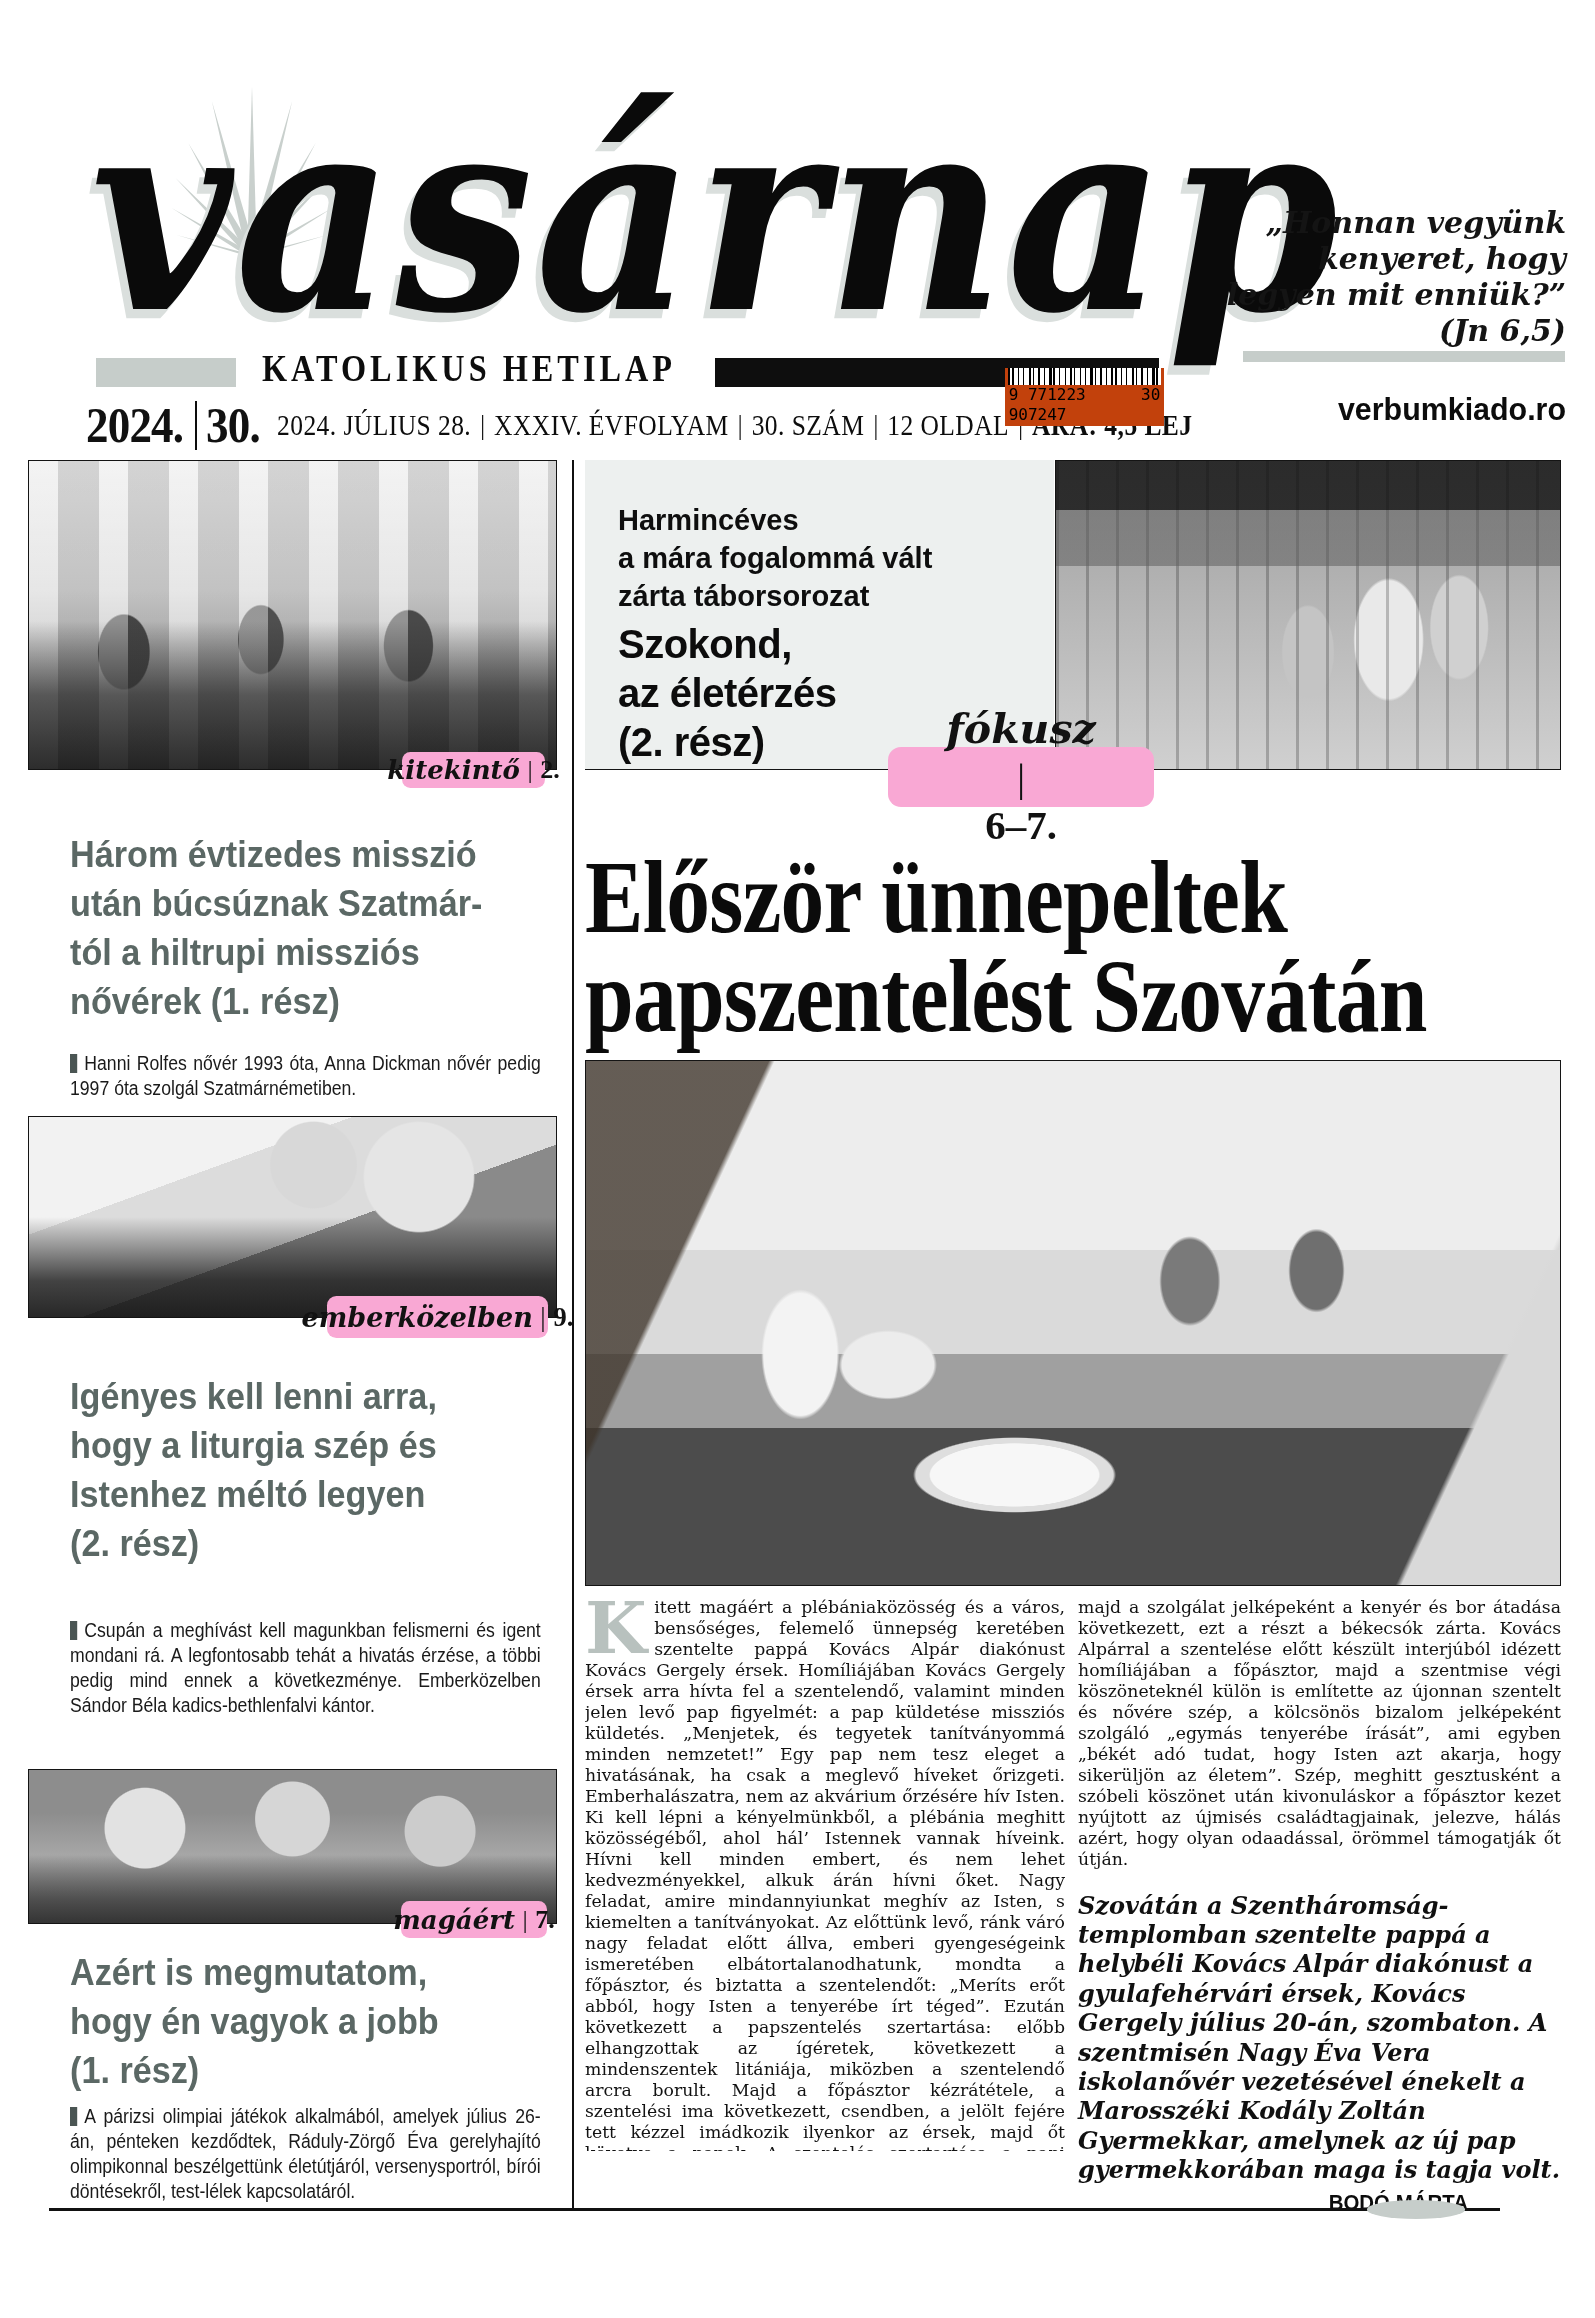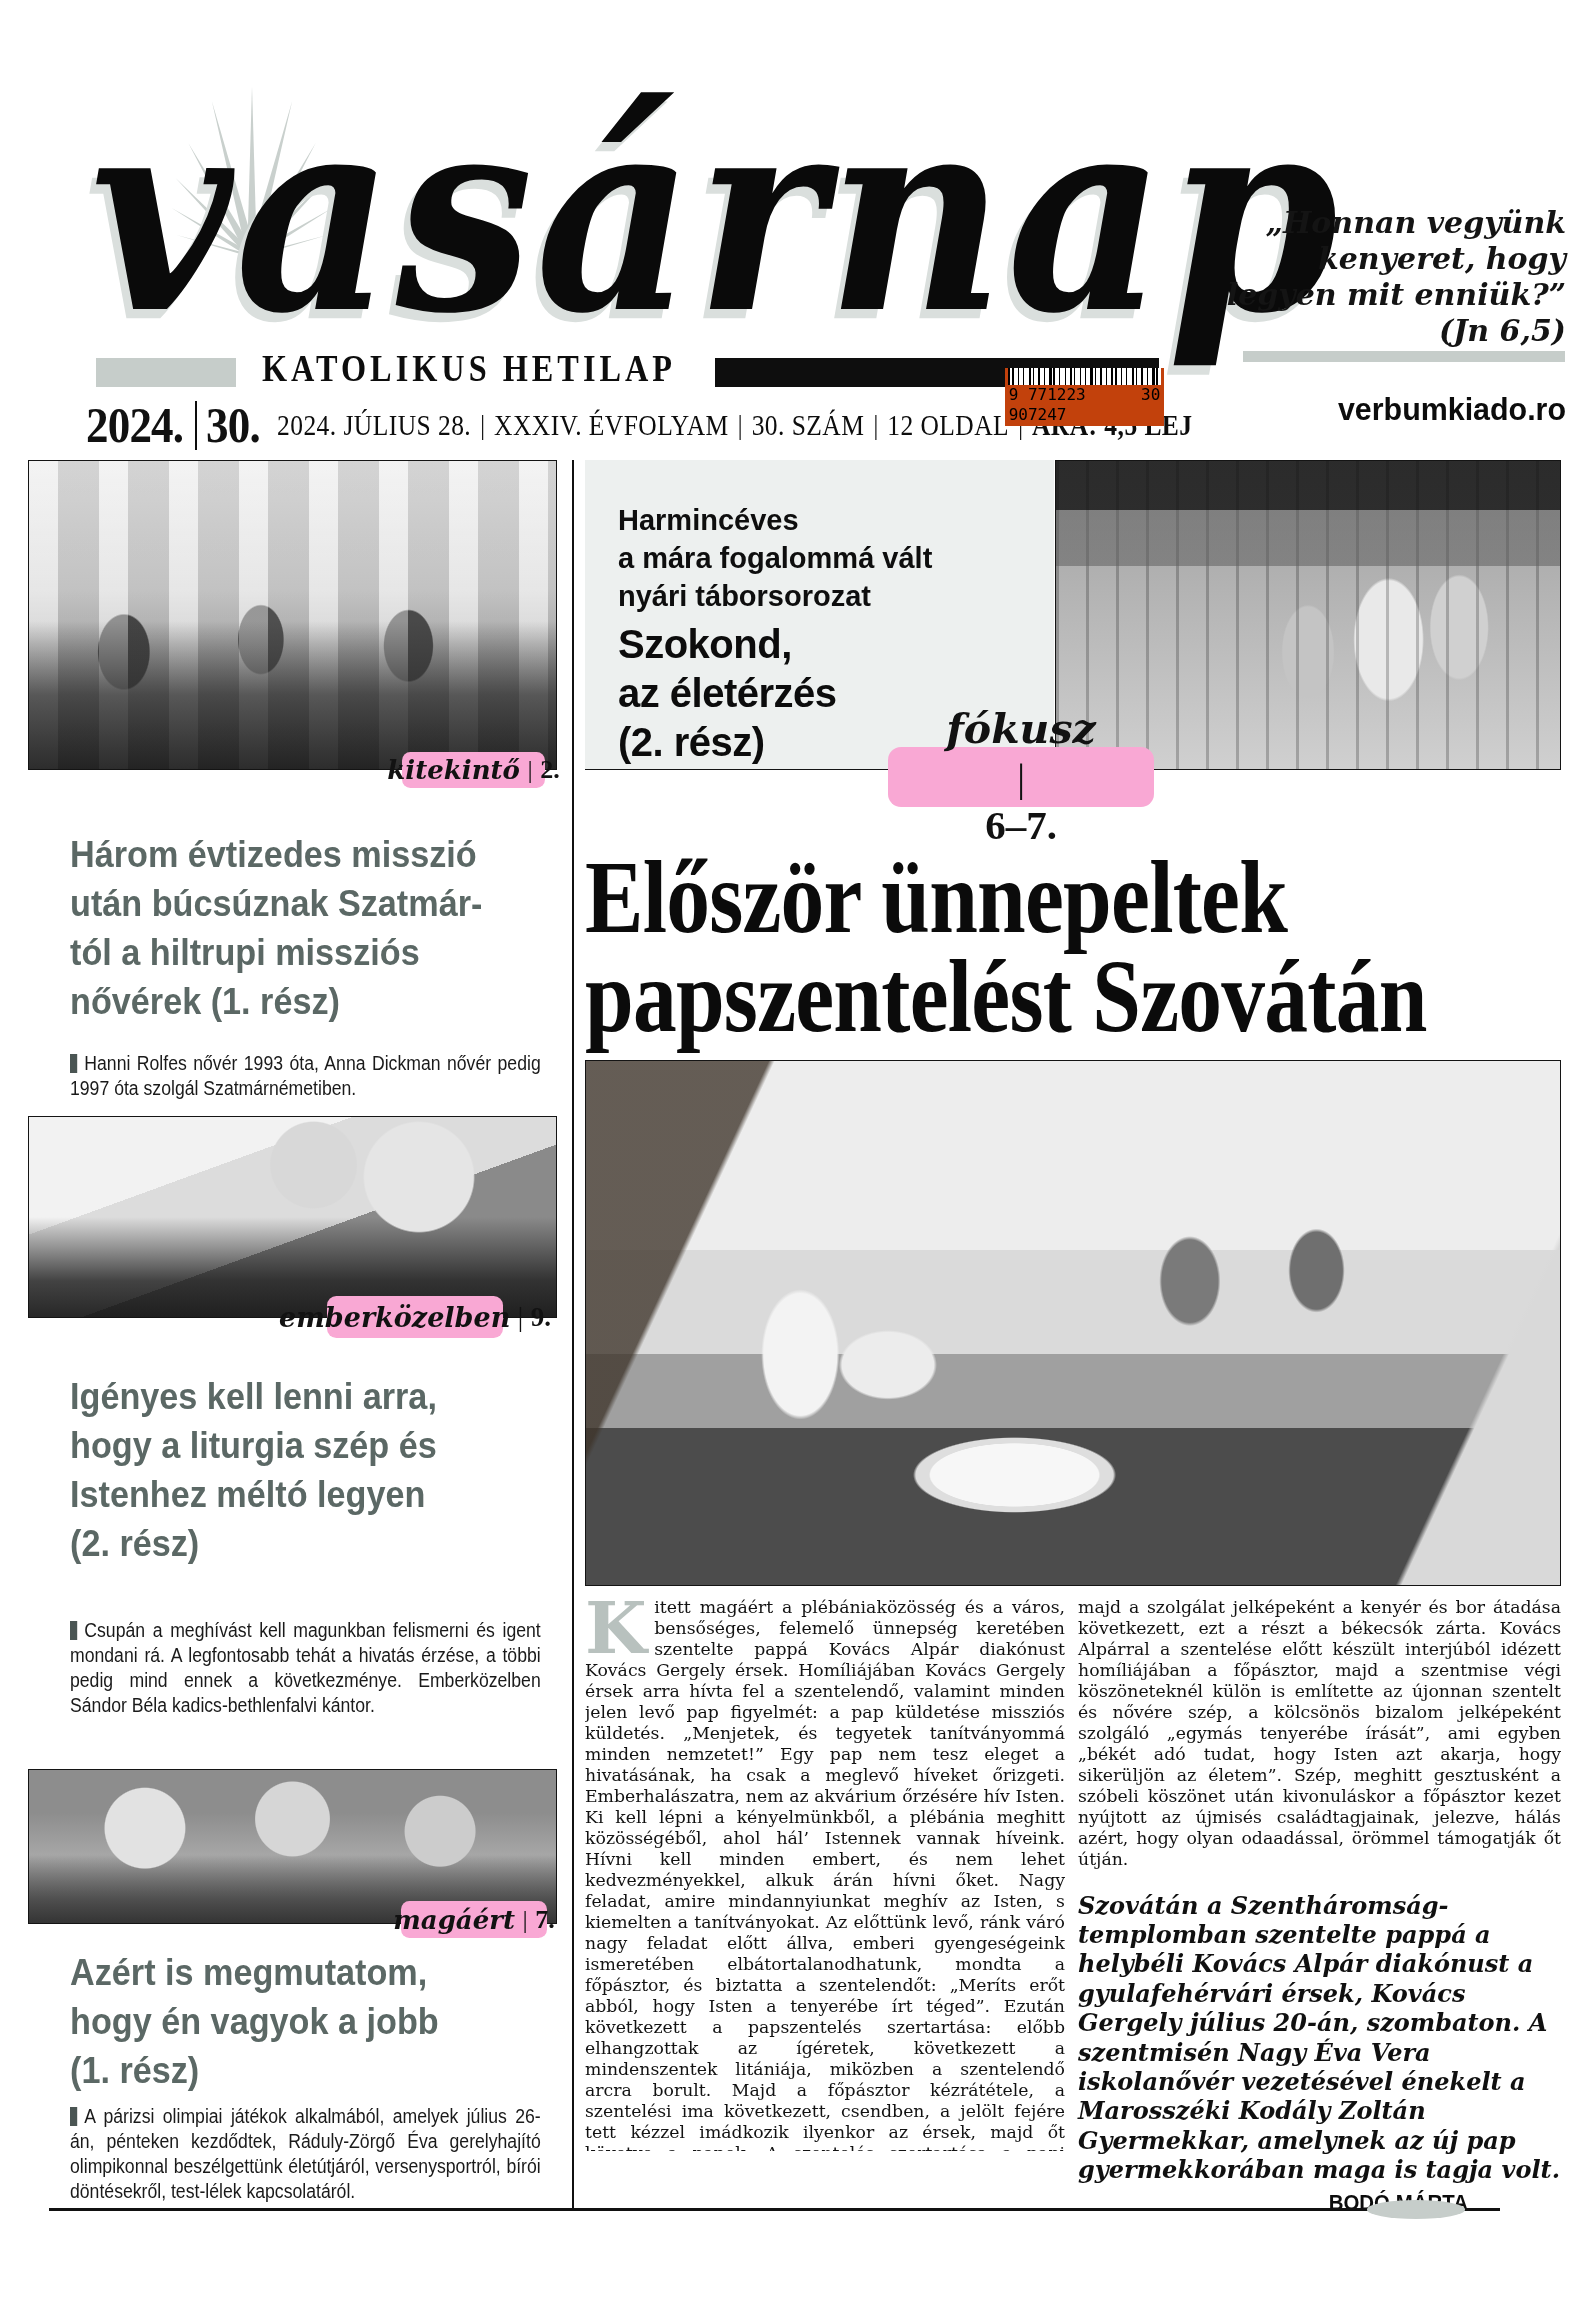--- a/index.html
+++ b/index.html
@@ -89,21 +89,21 @@
 
   
   #a1-title{left:70px;top:830px;width:514px;}
   #a1-lead{left:70px;top:1051px;width:523px;}
   #photo-organ{left:28px;top:1116px;width:529px;height:202px;
     background:
       radial-gradient(circle 56px at 74% 30%,#e5e5e5 0 97%,transparent 100%),
       radial-gradient(circle 44px at 54% 24%,#d8d8d8 0 97%,transparent 100%),
       linear-gradient(180deg,rgba(0,0,0,0) 50%,rgba(28,28,28,.8) 82%,rgba(20,20,20,.9) 100%),
       linear-gradient(160deg,#f2f2f2 0 30%,#dcdcdc 30% 56%,#8a8a8a 56% 100%);}
-  #tag-ember{left:327px;top:1296px;width:176px;height:42px;border-radius:9.3px;font-size:27px;}
+  #tag-ember{left:327px;top:1296px;width:221px;height:42px;border-radius:9.3px;font-size:27px;}
   #a2-title{left:70px;top:1372px;width:514px;}
   #a2-lead{left:70px;top:1618px;width:523px;}
   #photo-athletes{left:28px;top:1769px;width:529px;height:155px;
     background:
       radial-gradient(circle 41px at 22% 38%,#e2e2e2 0 97%,transparent 100%),
       radial-gradient(circle 38px at 50% 32%,#d6d6d6 0 97%,transparent 100%),
       radial-gradient(circle 36px at 78% 40%,#cccccc 0 97%,transparent 100%),
       linear-gradient(180deg,rgba(0,0,0,0) 55%,rgba(40,40,40,.6) 85%,rgba(30,30,30,.75) 100%),
       linear-gradient(180deg,#8d8d8d 0 28%,#a7a7a7 56%,#777777 100%);}
   #tag-nagyito{left:401px;top:1901px;width:146px;height:37px;border-radius:8.4px;font-size:26px;}
@@ -199,21 +199,21 @@
   <div id="quote-bar" class="abs"></div>
   <div id="website" class="abs">verbumkiado.ro</div>
 
   <div id="divider" class="abs"></div>
 
   <div id="photo-sisters" class="photo"></div>
 
   <div id="teaser" class="abs">
     <div id="teaser-kicker" class="abs prewrap">Harmincéves
 a mára fogalommá vált
-nyári táborsorozat</div>
+zárta táborsorozat</div>
     <div id="teaser-title" class="abs prewrap">Szokond,
 az életérzés
 (2. rész)</div>
   </div>
 
   <div id="photo-kids" class="photo"></div>
 
   <div id="tag-fokusz" class="tag">
     <span class="lbl">fókusz</span>
     <span class="sep">|</span>

